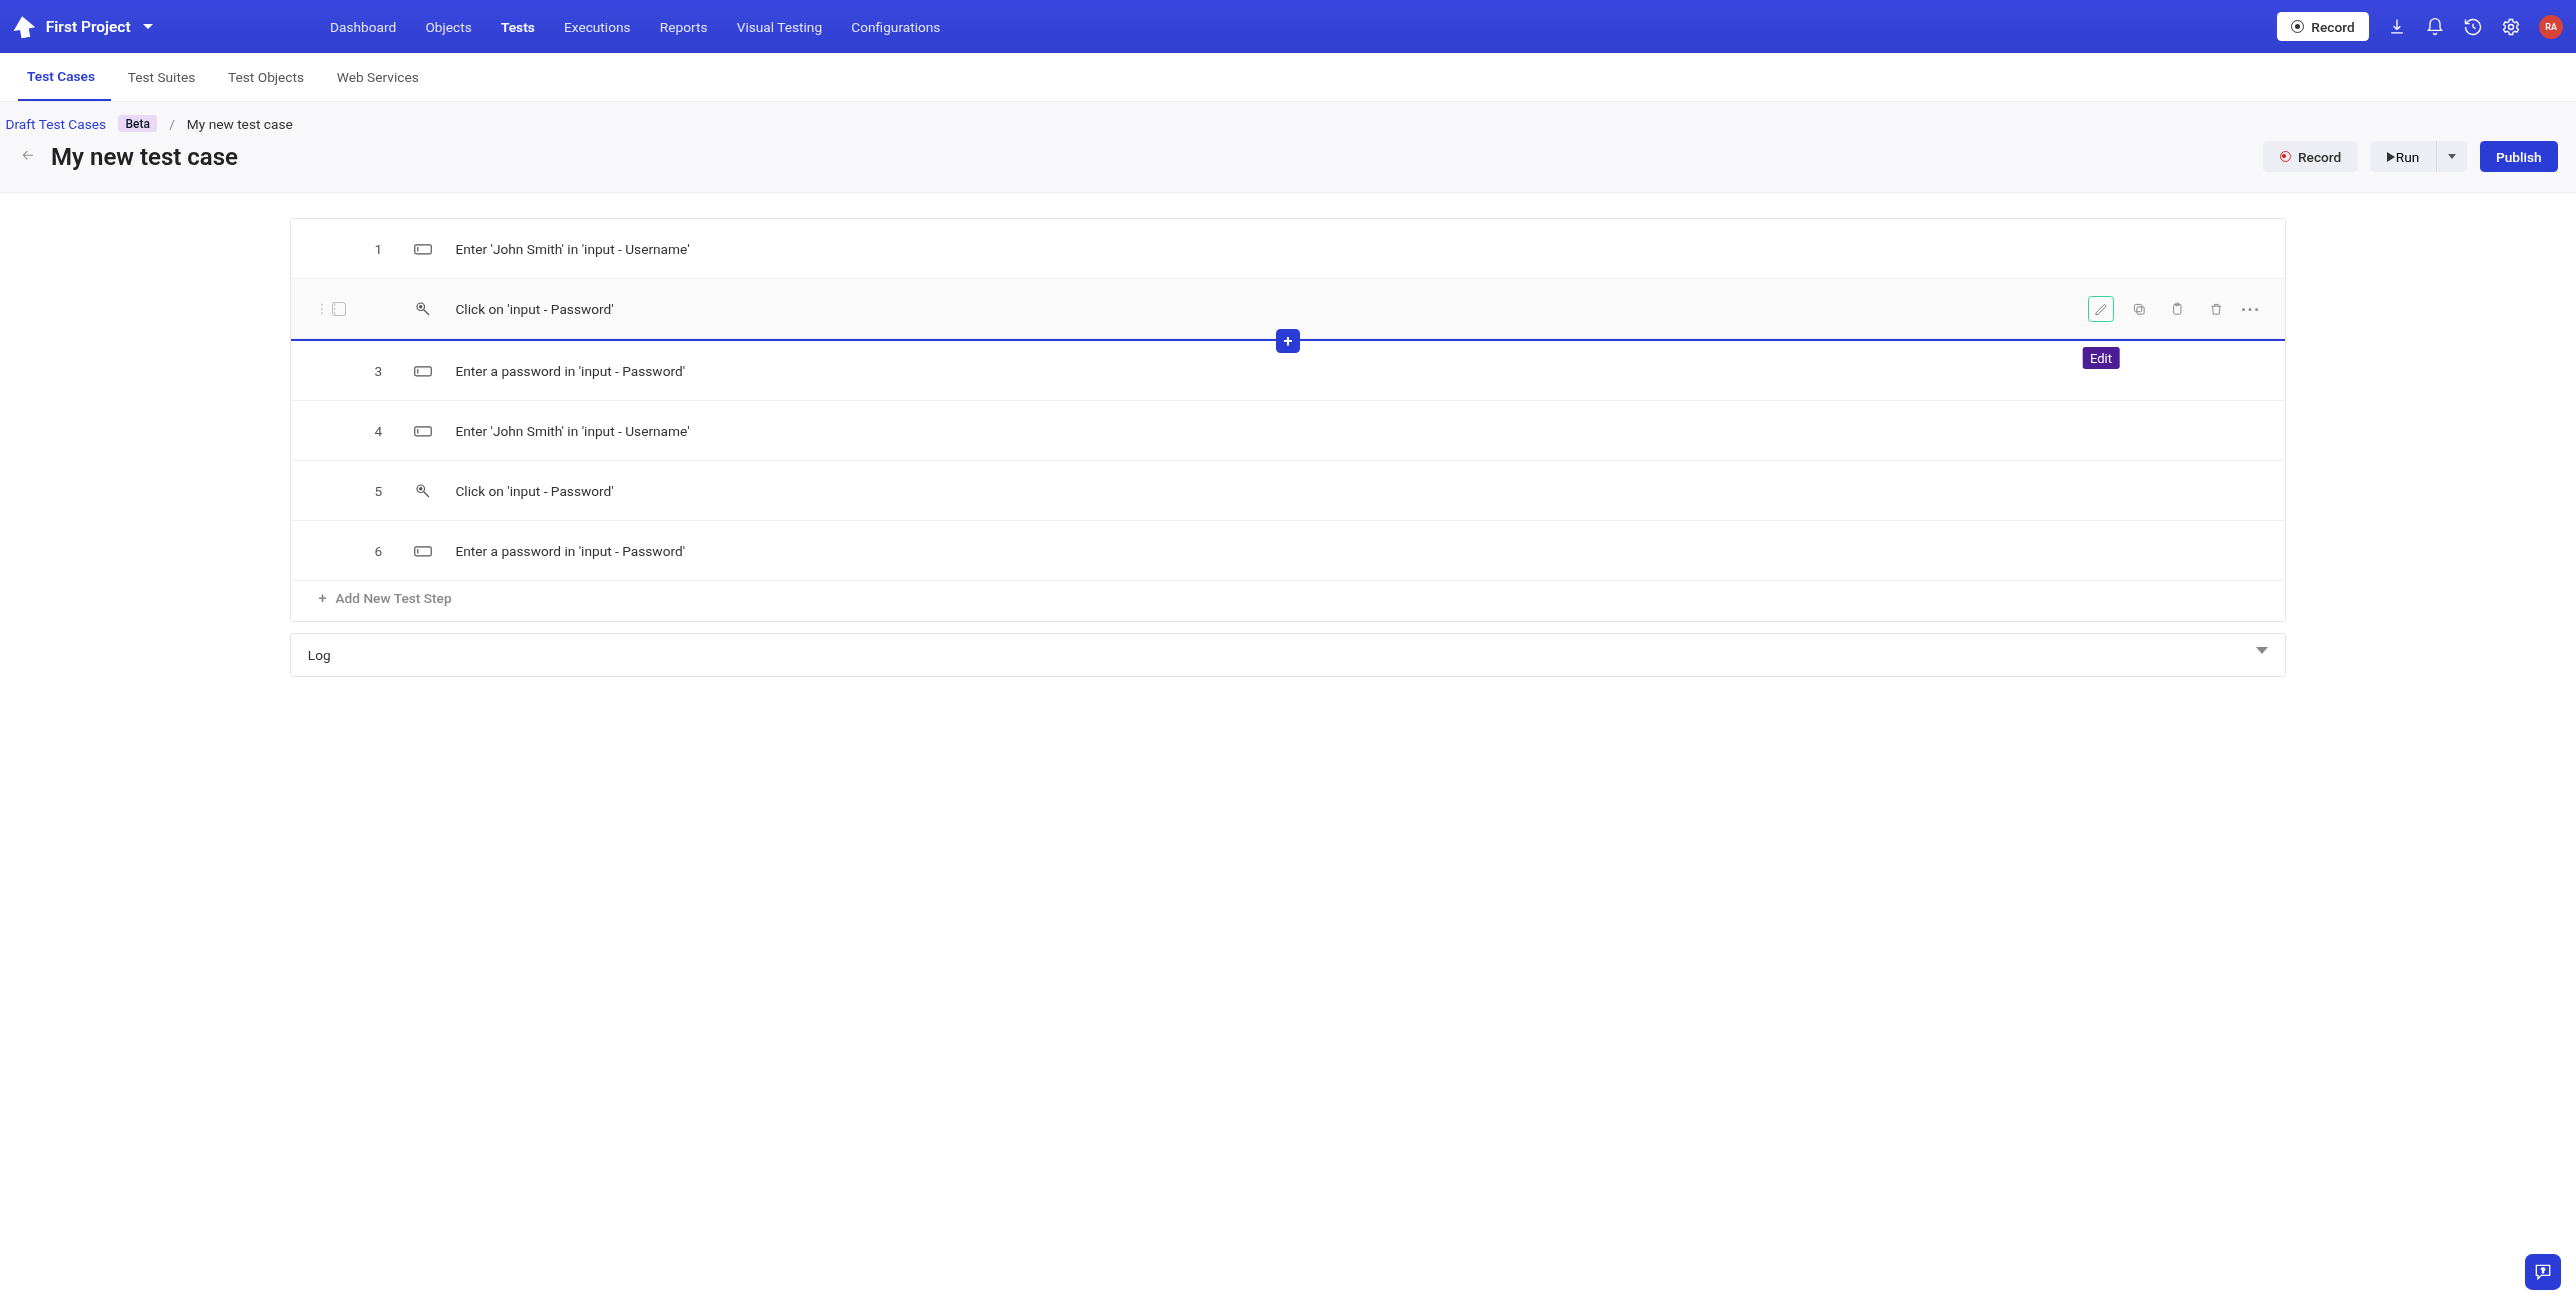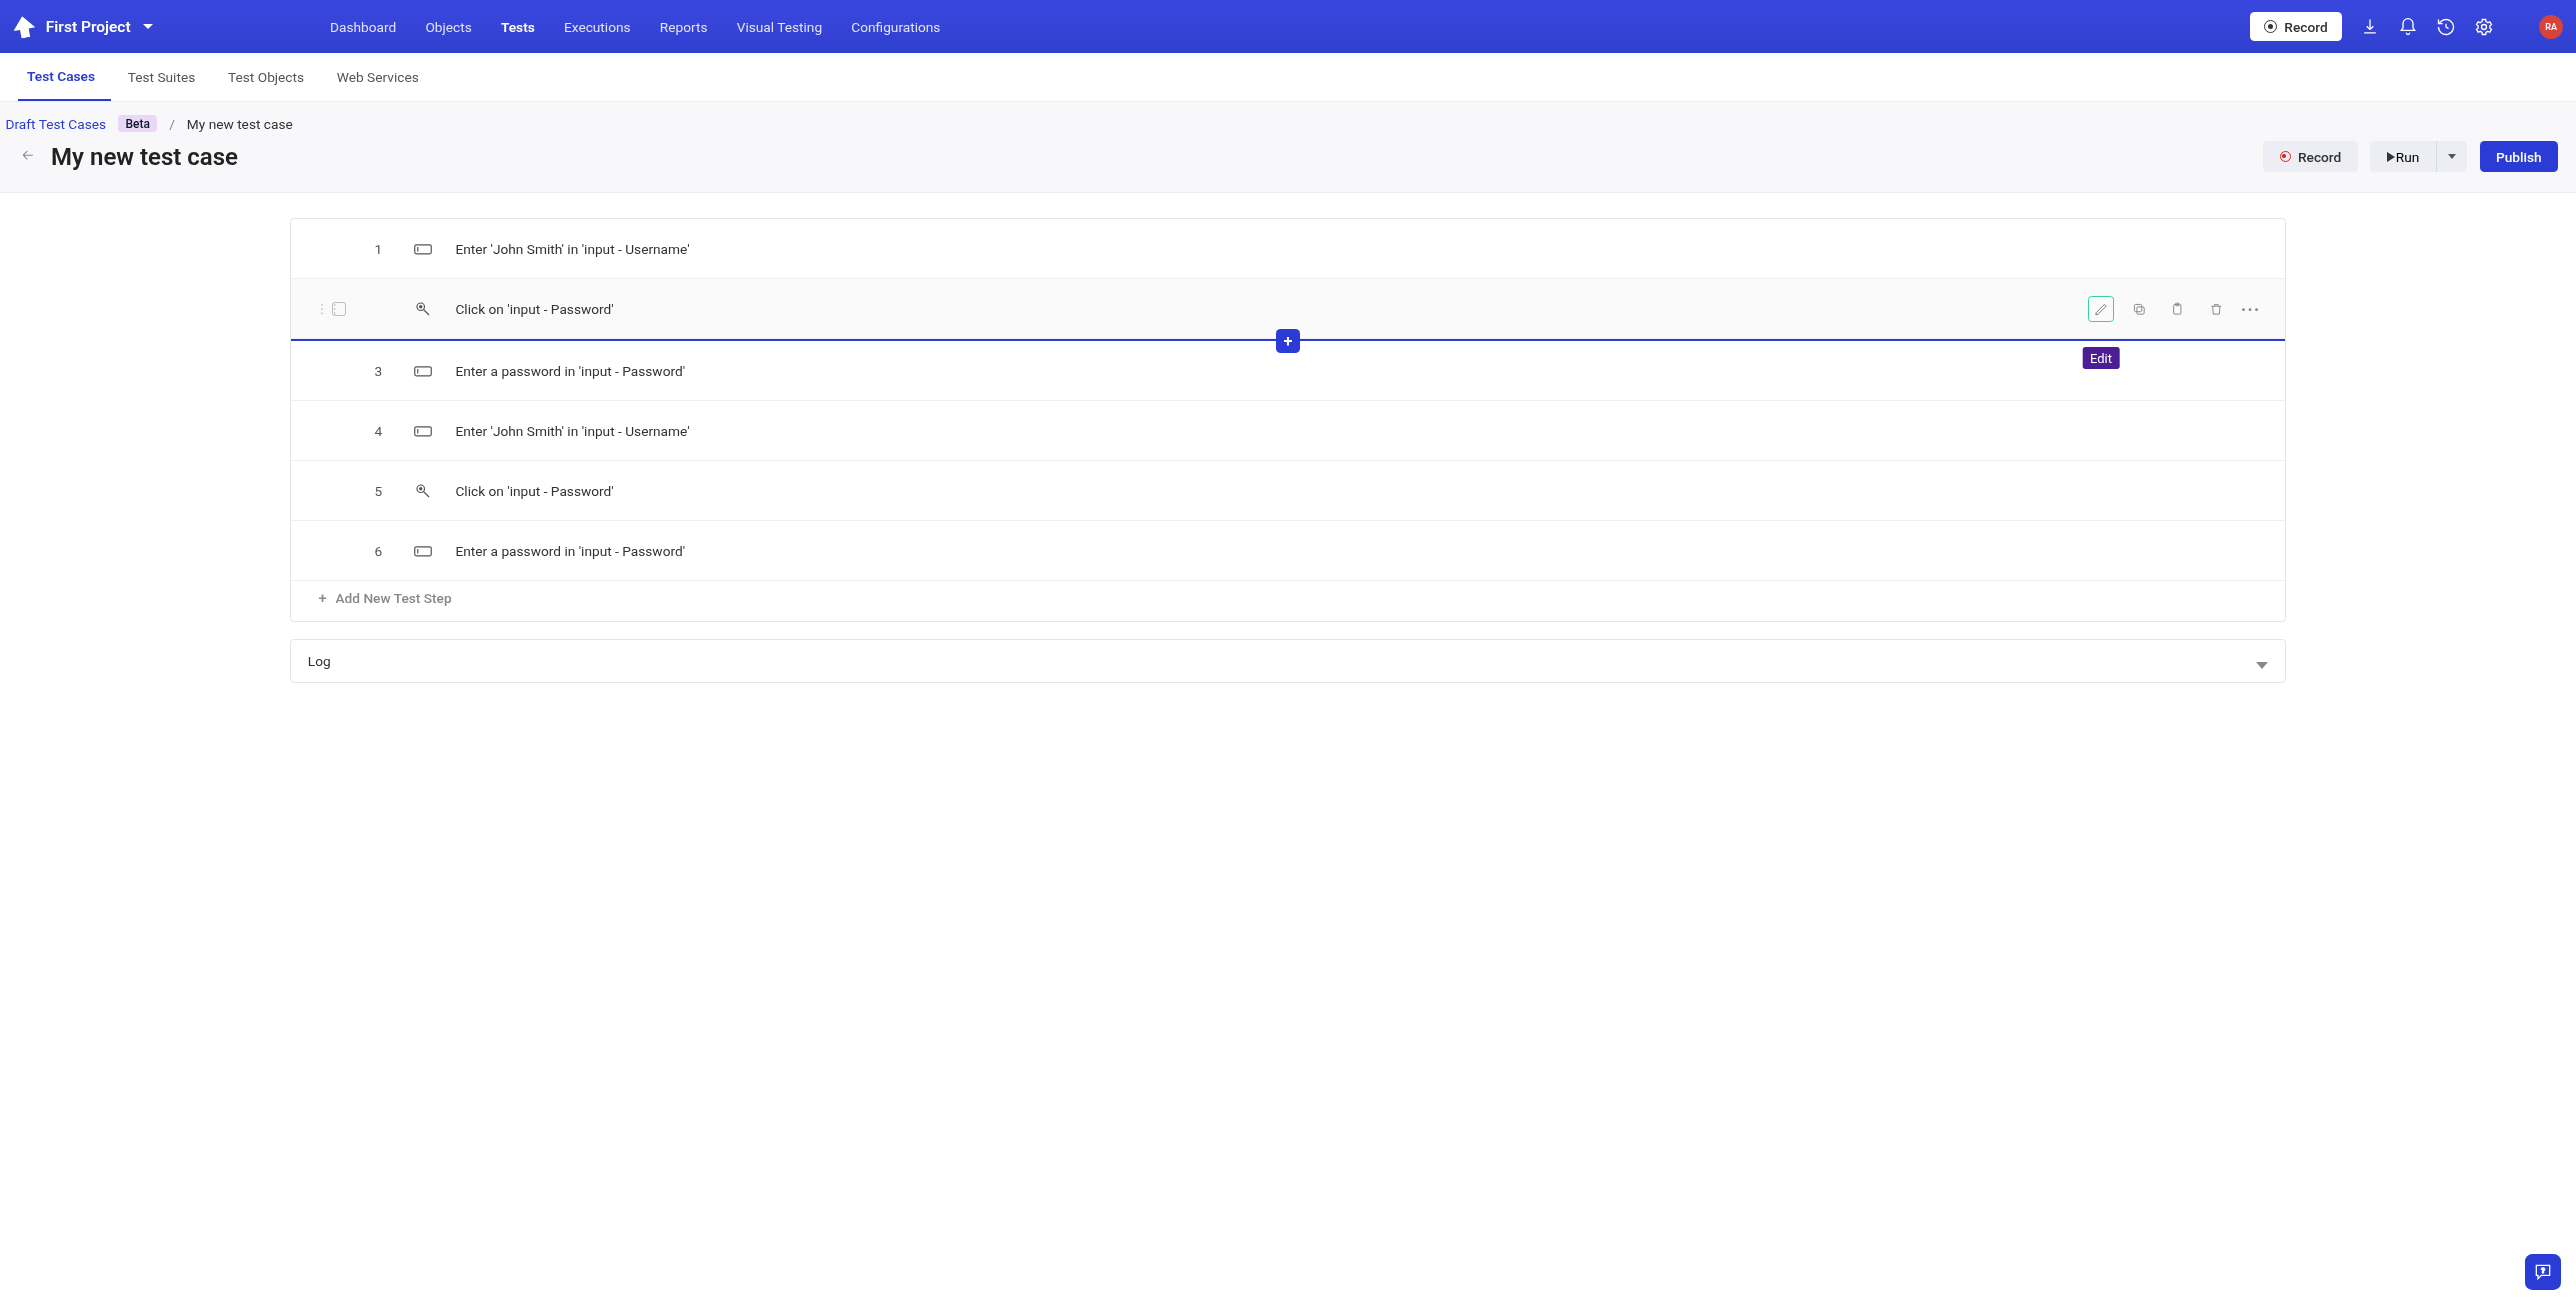--- a/index.html
+++ b/index.html
@@ -34,21 +34,21 @@
   .main-nav { display: flex; gap: 3.6px; margin-left: 164px; }
   .main-nav a { color: rgba(255,255,255,0.85); text-decoration: none; padding: 7.3px 12.8px; font-size: 13.7px; border-radius:3.6px; }
   .main-nav a.active { color: #fff; font-weight: 600; }
   .topbar-right { margin-left:auto; display:flex; align-items:center; gap:18px; }
   .record-top {
     background:#fff; color:#333; border-radius:4.6px; padding:6.4px 14.6px; display:flex; align-items:center; gap:7.3px; font-weight:500; cursor:pointer; font-size:13.7px;
   }
   .record-top .dot { width:12.8px;height:12.8px;border-radius:50%;border:1.8px solid #333;display:flex;align-items:center;justify-content:center;}
   .record-top .dot::after{content:"";width:5.5px;height:5.5px;border-radius:50%;background:#333;}
   .top-icon { color:#fff; width:20px;height:20px; display:flex;align-items:center;justify-content:center;cursor:pointer; }
-  .avatar { width:24px;height:24px;border-radius:50%;background:#d84339;color:#fff;font-size:9px;display:flex;align-items:center;justify-content:center;font-weight:600;margin-left:27px; }
+  .avatar { width:24px;height:24px;border-radius:50%;background:#d84339;color:#fff;font-size:9px;display:flex;align-items:center;justify-content:center;font-weight:600; }
   
   .subnav { height:49px; display:flex; align-items:stretch; padding:0 18px; border-bottom:0.9px solid #eee; }
   .subnav .tab { padding:0 16.4px; display:flex;align-items:center;color:#555;cursor:pointer;font-size:13.7px; }
   .subnav .tab:first-child{padding-left:9px;}
   .subnav .tab.active { color:#2a3cd5; font-weight:600; border-bottom:2.7px solid #2a3cd5; }
   
   .page-head { background:#f8f8fa; padding:12.8px 18px 20px 5.5px; border-bottom:0.9px solid #eee; }
   .crumbs { display:flex;align-items:center;gap:12px;font-size:13.7px;flex-wrap:wrap; padding-left:0px;}
   .crumbs .draft { color:#2a3cd5; cursor:pointer; }
   .badge-beta { background:#e9d9f7;color:#0f172a;border-radius:3.6px;padding:1.8px 7.3px;font-size:12px;font-weight:500; }
@@ -84,21 +84,21 @@
   .row-act-btn{width:25.5px;height:25.5px;display:flex;align-items:center;justify-content:center;color:#888;cursor:pointer;border-radius:3.6px;}
   .row-act-btn.edit{border:1.8px solid #34d39b;color:#777;}
   .row-act-btn svg{display:block;}
   .row-more{color:#888;cursor:pointer;letter-spacing:1.8px;}
   .tooltip{position:absolute;top:51px;left:0;transform:translateX(-50%);background:#4c1d95;color:#fff;font-size:13px;padding:3.6px 7.3px;border-radius:2.7px;white-space:nowrap;}
   .insert-marker{height:0;border-top:2.7px solid #2a3cd5;position:relative;}
   .insert-marker .plus-btn{position:absolute;left:50%;top:-12px;transform:translateX(-50%);width:24px;height:24px;border-radius:4.6px;background:#2a3cd5;color:#fff;display:flex;align-items:center;justify-content:center;font-size:16.4px;font-weight:600;cursor:pointer;}
   .add-step { display:flex;align-items:center;gap:9px;color:#888;padding:7.3px 27px 14.6px 27px;cursor:pointer;font-weight:500;}
   .add-step .plus{font-size:14.6px;color:#888;}
   
-  .log-card { width:78%;margin:17px auto 0 auto;border:0.9px solid #e2e4ea;border-radius:3.6px;padding:12.8px 16.4px;display:flex;align-items:flex-end;justify-content:space-between;cursor:pointer;}
+  .log-card { width:78%;margin:11px auto 0 auto;border:0.9px solid #e2e4ea;border-radius:3.6px;padding:12.8px 16.4px;display:flex;align-items:flex-start;justify-content:space-between;cursor:pointer;}
   .log-card .chev{width:0;height:0;border-left:6.4px solid transparent;border-right:6.4px solid transparent;border-top:7.3px solid #888;}
   
   .help-fab{position:fixed;right:14.6px;bottom:16.4px;width:36px;height:36px;border-radius:7.3px;background:#2a3cd5;color:#fff;display:flex;align-items:center;justify-content:center;font-size:16.4px;cursor:pointer;}
   
   svg{stroke:currentColor;fill:none;stroke-width:1.6;}
 </style>
 </head>
 <body>
 
 <div class="topbar">

